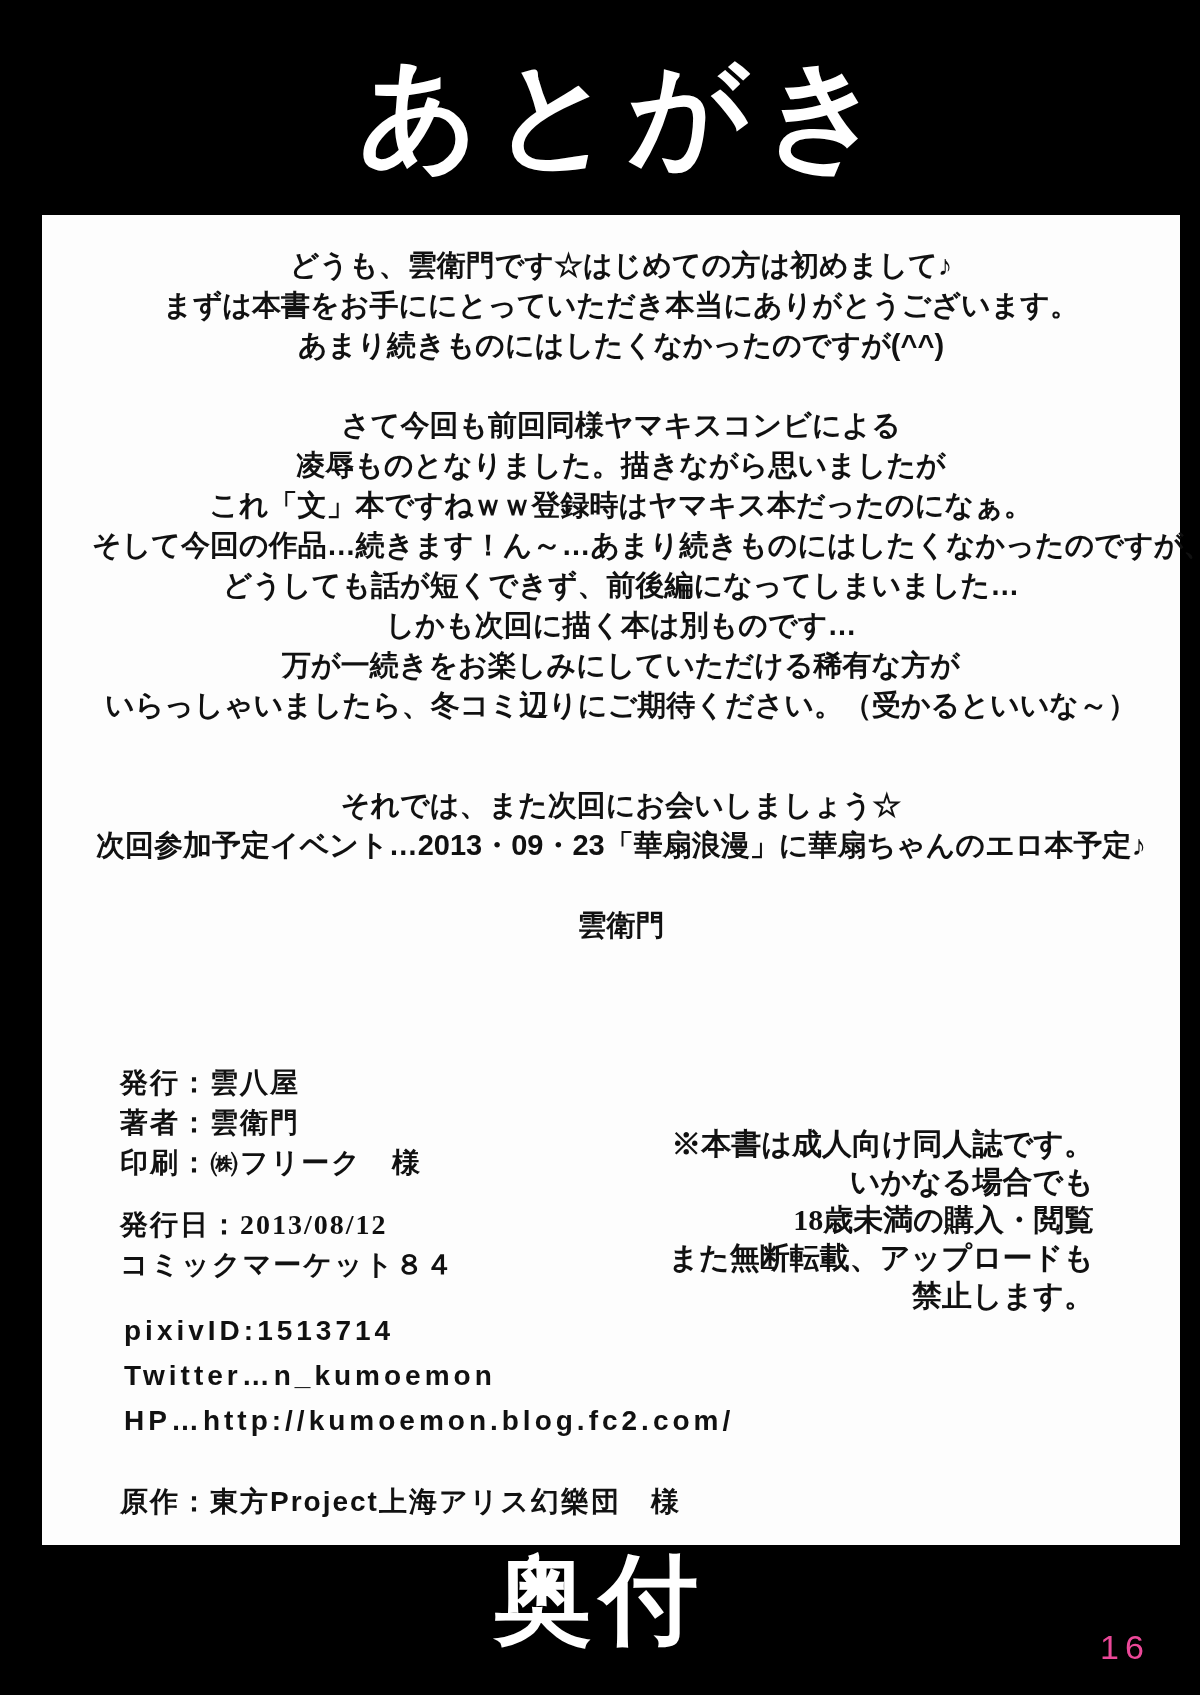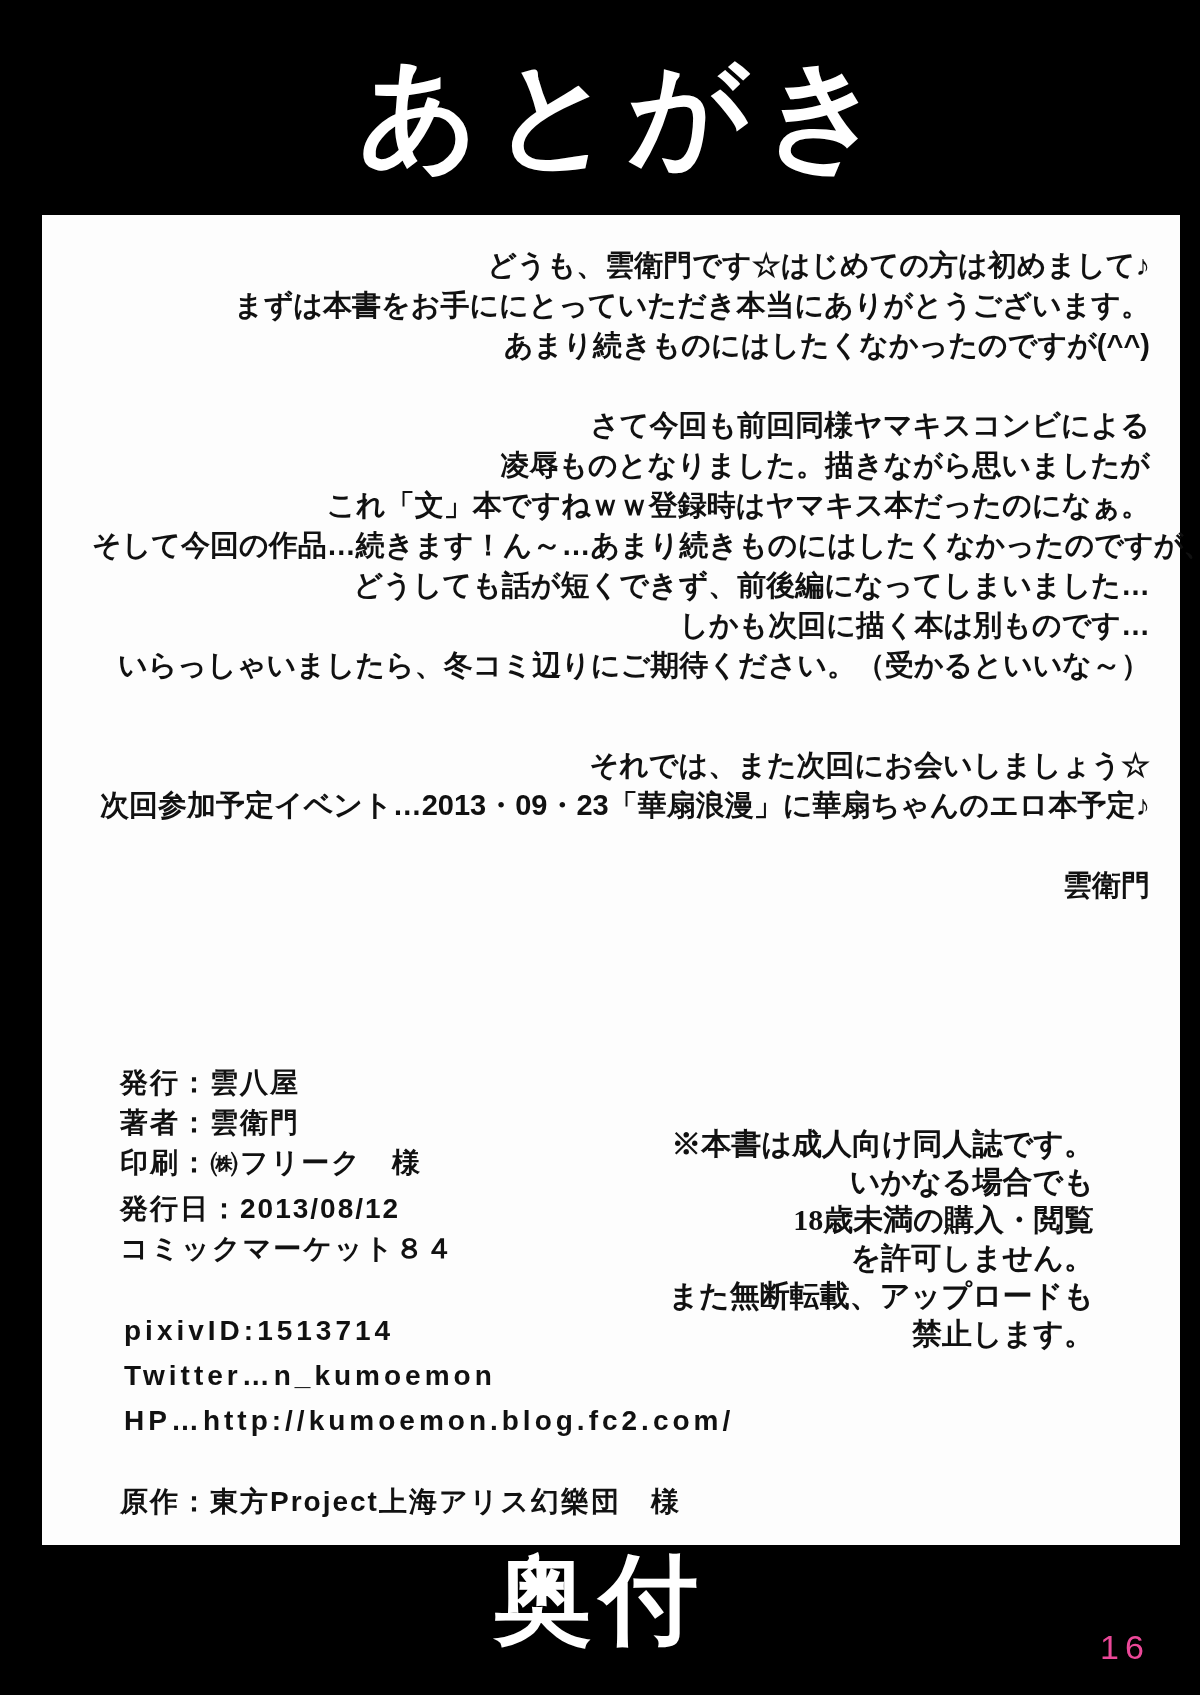--- a/index.html
+++ b/index.html
@@ -32,21 +32,21 @@
     top: 215px;
     width: 1138px;
     height: 1330px;
     background: #fdfdfd;
   }
   .letter {
     position: absolute;
     top: 30px;
     left: 50px;
     right: 30px;
-    text-align: right;
+    text-align: center;
     font-size: 29px;
     font-weight: bold;
   }
   .letter .line {
     line-height: 40px;
     min-height: 40px;
     white-space: nowrap;
   }
   .sp40 { height: 40px; }
   .sp60 { height: 60px; }
@@ -54,21 +54,21 @@
 
   .publisher {
     position: absolute;
     left: 78px;
     top: 848px;
     font-size: 28px;
     font-weight: bold;
     letter-spacing: 2px;
   }
   .publisher .line { line-height: 40px; white-space: nowrap; }
-  .publisher .line.date-gap { margin-top: 6px; }
+  .publisher .line.date-gap { margin-top: 22px; font-family: Liberation Serif, serif; }
 
   .contact {
     position: absolute;
     left: 72px;
     top: 1093px;
     font-size: 28px;
     font-weight: bold;
     letter-spacing: 4px;
     margin-left: 10px;
   }
@@ -135,20 +135,21 @@
         <div class="line">あまり続きものにはしたくなかったのですが(^^)</div>
       </div>
       <div class="sp40"></div>
       <div>
         <div class="line">さて今回も前回同様ヤマキスコンビによる</div>
         <div class="line">凌辱ものとなりました。描きながら思いましたが</div>
         <div class="line">これ「文」本ですねｗｗ登録時はヤマキス本だったのになぁ。</div>
         <div class="line">そして今回の作品…続きます！ん～…あまり続きものにはしたくなかったのですが、</div>
         <div class="line">どうしても話が短くできず、前後編になってしまいました…</div>
         <div class="line">しかも次回に描く本は別ものです…</div>
+        <div class="line">万が一続きをお楽しみにしていただける稀有な方が</div>
         <div class="line">いらっしゃいましたら、冬コミ辺りにご期待ください。（受かるといいな～）</div>
       </div>
       <div class="sp60"></div>
       <div>
         <div class="line">それでは、また次回にお会いしましょう☆</div>
         <div class="line">次回参加予定イベント…2013・09・23「華扇浪漫」に華扇ちゃんのエロ本予定♪</div>
       </div>
       <div class="sp40"></div>
       <div class="signature-row">雲衛門</div>
     </div>
@@ -166,21 +167,20 @@
       <div class="line">Twitter…n_kumoemon</div>
       <div class="line">HP…http://kumoemon.blog.fc2.com/</div>
     </div>
 
     <div class="original-work">原作：東方Project上海アリス幻樂団　様</div>
 
     <div class="warning">
       <div class="line">※本書は成人向け同人誌です。</div>
       <div class="line">いかなる場合でも</div>
       <div class="line">18歳未満の購入・閲覧</div>
-      <div class="line">を許可しません。</div>
       <div class="line">また無断転載、アップロードも</div>
       <div class="line">禁止します。</div>
     </div>
 
   </div>
 
   <div class="footer-title">奥付</div>
   <div class="page-number">16</div>
 
 </div>

